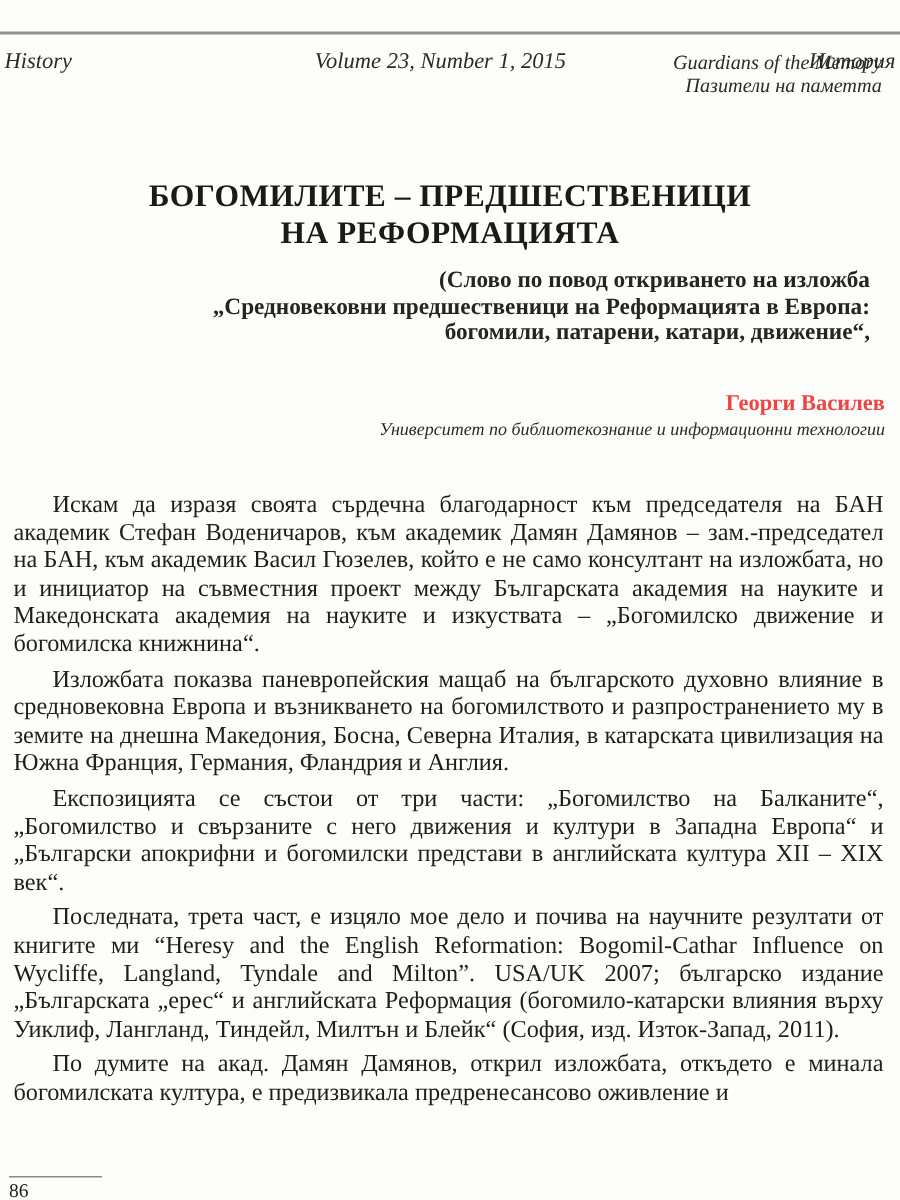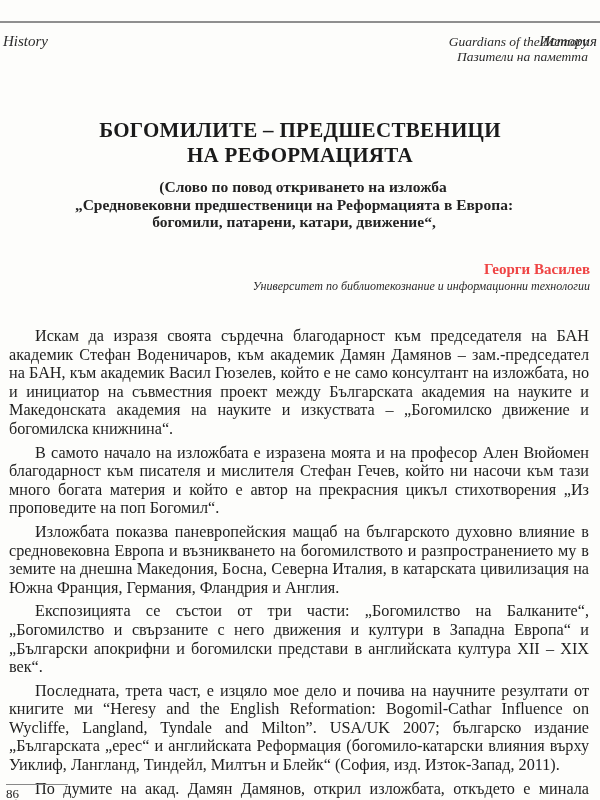--- a/index.html
+++ b/index.html
@@ -23,21 +23,21 @@
     .rubric {
       position: absolute; right: 12px; top: 34px; text-align: right;
       font-style: italic; font-size: 13.5px; line-height: 15px; color: #2a2a2a;
     }
     .title {
       position: absolute; left: 0; right: 0; top: 118px; text-align: center;
       font-weight: bold; font-size: 21px; line-height: 25px; letter-spacing: 0.3px;
       color: #1a1a1a;
     }
     .subtitle {
-      position: absolute; left: 8px; right: 20px; top: 178px; text-align: center;
+      position: absolute; left: 8px; right: 20px; top: 178px; text-align: right;
       font-weight: bold; font-size: 15.5px; line-height: 17.5px; color: #242424;
     }
     .subtitle .l1 { padding-left: 18px; }
     .author {
       position: absolute; right: 10px; top: 261px; 
       font-weight: bold; font-size: 15px; color: #ef4444;
     }
     .affiliation {
       position: absolute; right: 10px; top: 279px; text-align: right;
       font-style: italic; font-size: 12px; color: #2a2a2a; margin-left: 48px;
@@ -54,20 +54,21 @@
     }
     .page-number {
       position: absolute; left: 6px; top: 786px; font-size: 13px; color: #222;
     }
   </style>
 </head>
 <body>
 
 <div class="running-head">
   <span>History</span>
+  <span>Volume 23, Number 1, 2015</span>
   <span>История</span>
 </div>
 <div class="head-rule"></div>
 
 <div class="rubric">
   <div>Guardians of the Memory</div>
   <div>Пазители на паметта</div>
 </div>
 
 <div class="title">
@@ -79,21 +80,20 @@
   <div class="l1">(Слово по повод откриването на изложба</div>
   <div>„Средновековни предшественици на Реформацията в Европа:</div>
   <div>богомили, патарени, катари, движение“,</div>
 </div>
 
 <div class="author">Георги Василев</div>
 <div class="affiliation">Университет по библиотекознание и информационни технологии</div>
 
 <div class="body">
   <p>Искам да изразя своята сърдечна благодарност към председателя на БАН академик Стефан Воденичаров, към академик Дамян Дамянов – зам.-председател на БАН, към академик Васил Гюзелев, който е не само консултант на изложбата, но и инициатор на съвместния проект между Българската академия на науките и Македонската академия на науките и изкуствата – „Богомилско движение и богомилска книжнина“.</p>
-  <p>В самото начало на изложбата е изразена моята и на професор Ален Вюйомен благодарност към писателя и мислителя Стефан Гечев, който ни насочи към тази много богата материя и който е автор на прекрасния цикъл стихотворения „Из проповедите на поп Богомил“.</p>
   <p>Изложбата показва паневропейския мащаб на българското духовно влияние в средновековна Европа и възникването на богомилството и разпространението му в земите на днешна Македония, Босна, Северна Италия, в катарската цивилизация на Южна Франция, Германия, Фландрия и Англия.</p>
   <p>Експозицията се състои от три части: „Богомилство на Балканите“, „Богомилство и свързаните с него движения и култури в Западна Европа“ и „Български апокрифни и богомилски представи в английската култура XII – XIX век“.</p>
   <p>Последната, трета част, е изцяло мое дело и почива на научните резултати от книгите ми “Heresy and the English Reformation: Bogomil-Cathar Influence on Wycliffe, Langland, Tyndale and Milton”. USA/UK 2007; българско издание „Българската „ерес“ и английската Реформация (богомило-катарски влияния върху Уиклиф, Ланглaнд, Тиндейл, Милтън и Блейк“ (София, изд. Изток-Запад, 2011).</p>
   <p>По думите на акад. Дамян Дамянов, открил изложбата, откъдето е минала богомилската култура, е предизвикала предренесансово оживление и</p>
 </div>
 
 <div class="footer-rule"></div>
 <div class="page-number">86</div>
 
 </body></html>

